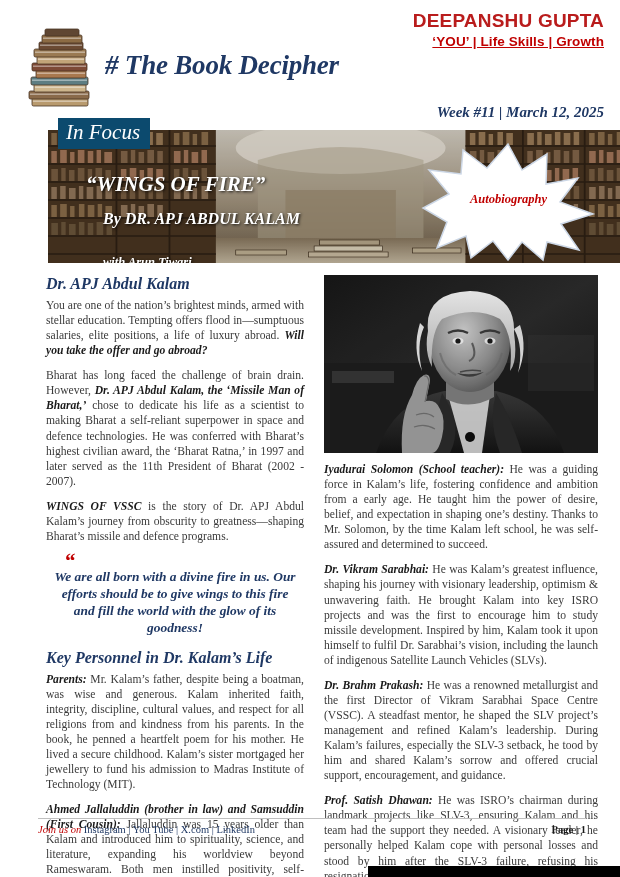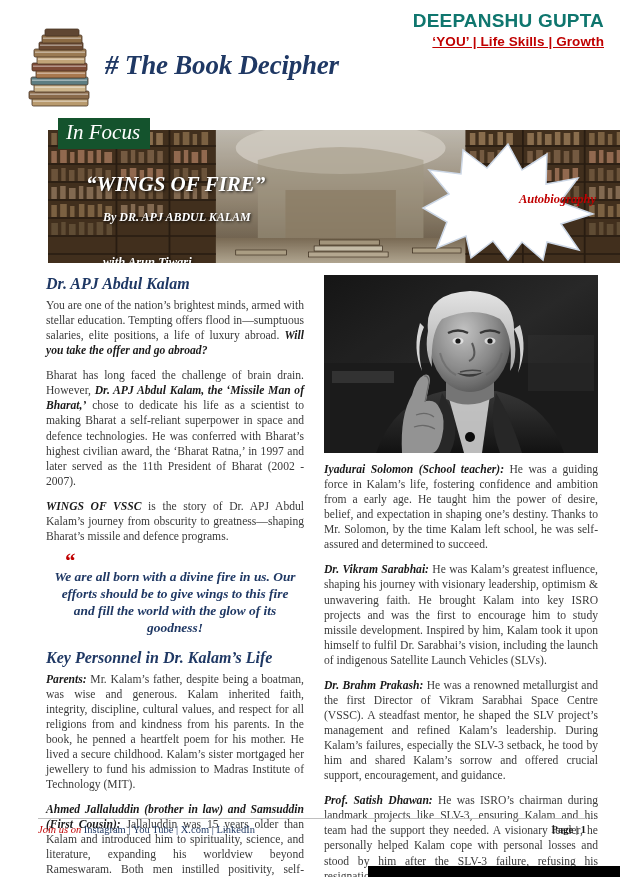--- a/index.html
+++ b/index.html
@@ -45,21 +45,21 @@
 
   .brand-block {
     position: absolute;
     right: 16px; top: 10px;
     text-align: right;
   }
   .brand-name {
     font-family: "Liberation Sans", sans-serif;
     font-weight: bold;
     font-size: 19px;
-    color: #0f766e;
+    color: #b91c1c;
     letter-spacing: 0.2px;
     line-height: 1.15;
   }
   .brand-tag {
     font-family: "Liberation Sans", sans-serif;
     font-weight: bold;
     font-size: 13.5px;
     color: #C00000;
     letter-spacing: 0.1px;
     margin-top: 2px;
@@ -83,21 +83,21 @@
     width: 614px; height: 133px;
     overflow: hidden;
     background: #2a1d12;
   }
   .hero-bg { position: absolute; inset: 0; }
   .hero-bg svg { display: block; width: 100%; height: 100%; }
 
   .in-focus {
     position: absolute;
     left: 58px; top: 118px;
-    background: #14532d;
+    background: #0c4a6e;
     color: #ffffff;
     font-family: "Liberation Serif", serif;
     font-style: italic;
     font-size: 21px;
     line-height: 1;
     padding: 4px 10px 6px 8px;
     z-index: 6;
   }
 
   .hero-title {
@@ -113,21 +113,21 @@
     z-index: 4;
   }
 
   .hero-author {
     position: absolute;
     left: 55px; top: 80px;
     color: #ffffff;
     font-family: "Liberation Serif", serif;
     font-style: italic;
     font-weight: bold;
-    font-size: 12px;
+    font-size: 16px;
     text-shadow: 1px 1px 3px rgba(0,0,0,.85);
     white-space: nowrap;
     z-index: 4;
   }
   .hero-cowriter {
     position: absolute;
     left: 55px; top: 101px;
     color: #ffffff;
     font-family: "Liberation Serif", serif;
     font-style: italic;
@@ -143,21 +143,21 @@
     position: absolute;
     left: 373px; top: 12px;
     width: 175px; height: 120px;
     z-index: 5;
   }
   .starburst svg { display: block; width: 175px; height: 120px; }
   .star-label {
     position: absolute;
     left: 0; top: 50px;
     width: 175px;
-    text-align: right;
+    text-align: center;
     font-family: "Liberation Serif", serif;
     font-style: italic;
     font-weight: bold;
     font-size: 12.5px;
     color: #C00000;
     z-index: 6;
   }
 
   
   .col-left {
@@ -292,20 +292,21 @@
       </svg>
     </div>
 
     <div class="masthead"># The Book Decipher</div>
 
     <div class="brand-block">
       <div class="brand-name">DEEPANSHU GUPTA</div>
       <div class="brand-tag">‘YOU’ | Life Skills | Growth</div>
     </div>
 
+    <div class="issue-line">Week #11 | March 12, 2025</div>
   </div>
 
   <div class="hero">
     <div class="hero-bg">
       <svg viewBox="0 0 556 133" preserveAspectRatio="none" xmlns="http://www.w3.org/2000/svg">
         <defs>
           <linearGradient id="vault" x1="0" y1="0" x2="0" y2="1">
             <stop offset="0" stop-color="#d8d2c6"></stop>
             <stop offset="0.5" stop-color="#a99b85"></stop>
             <stop offset="1" stop-color="#6b5b45"></stop>

